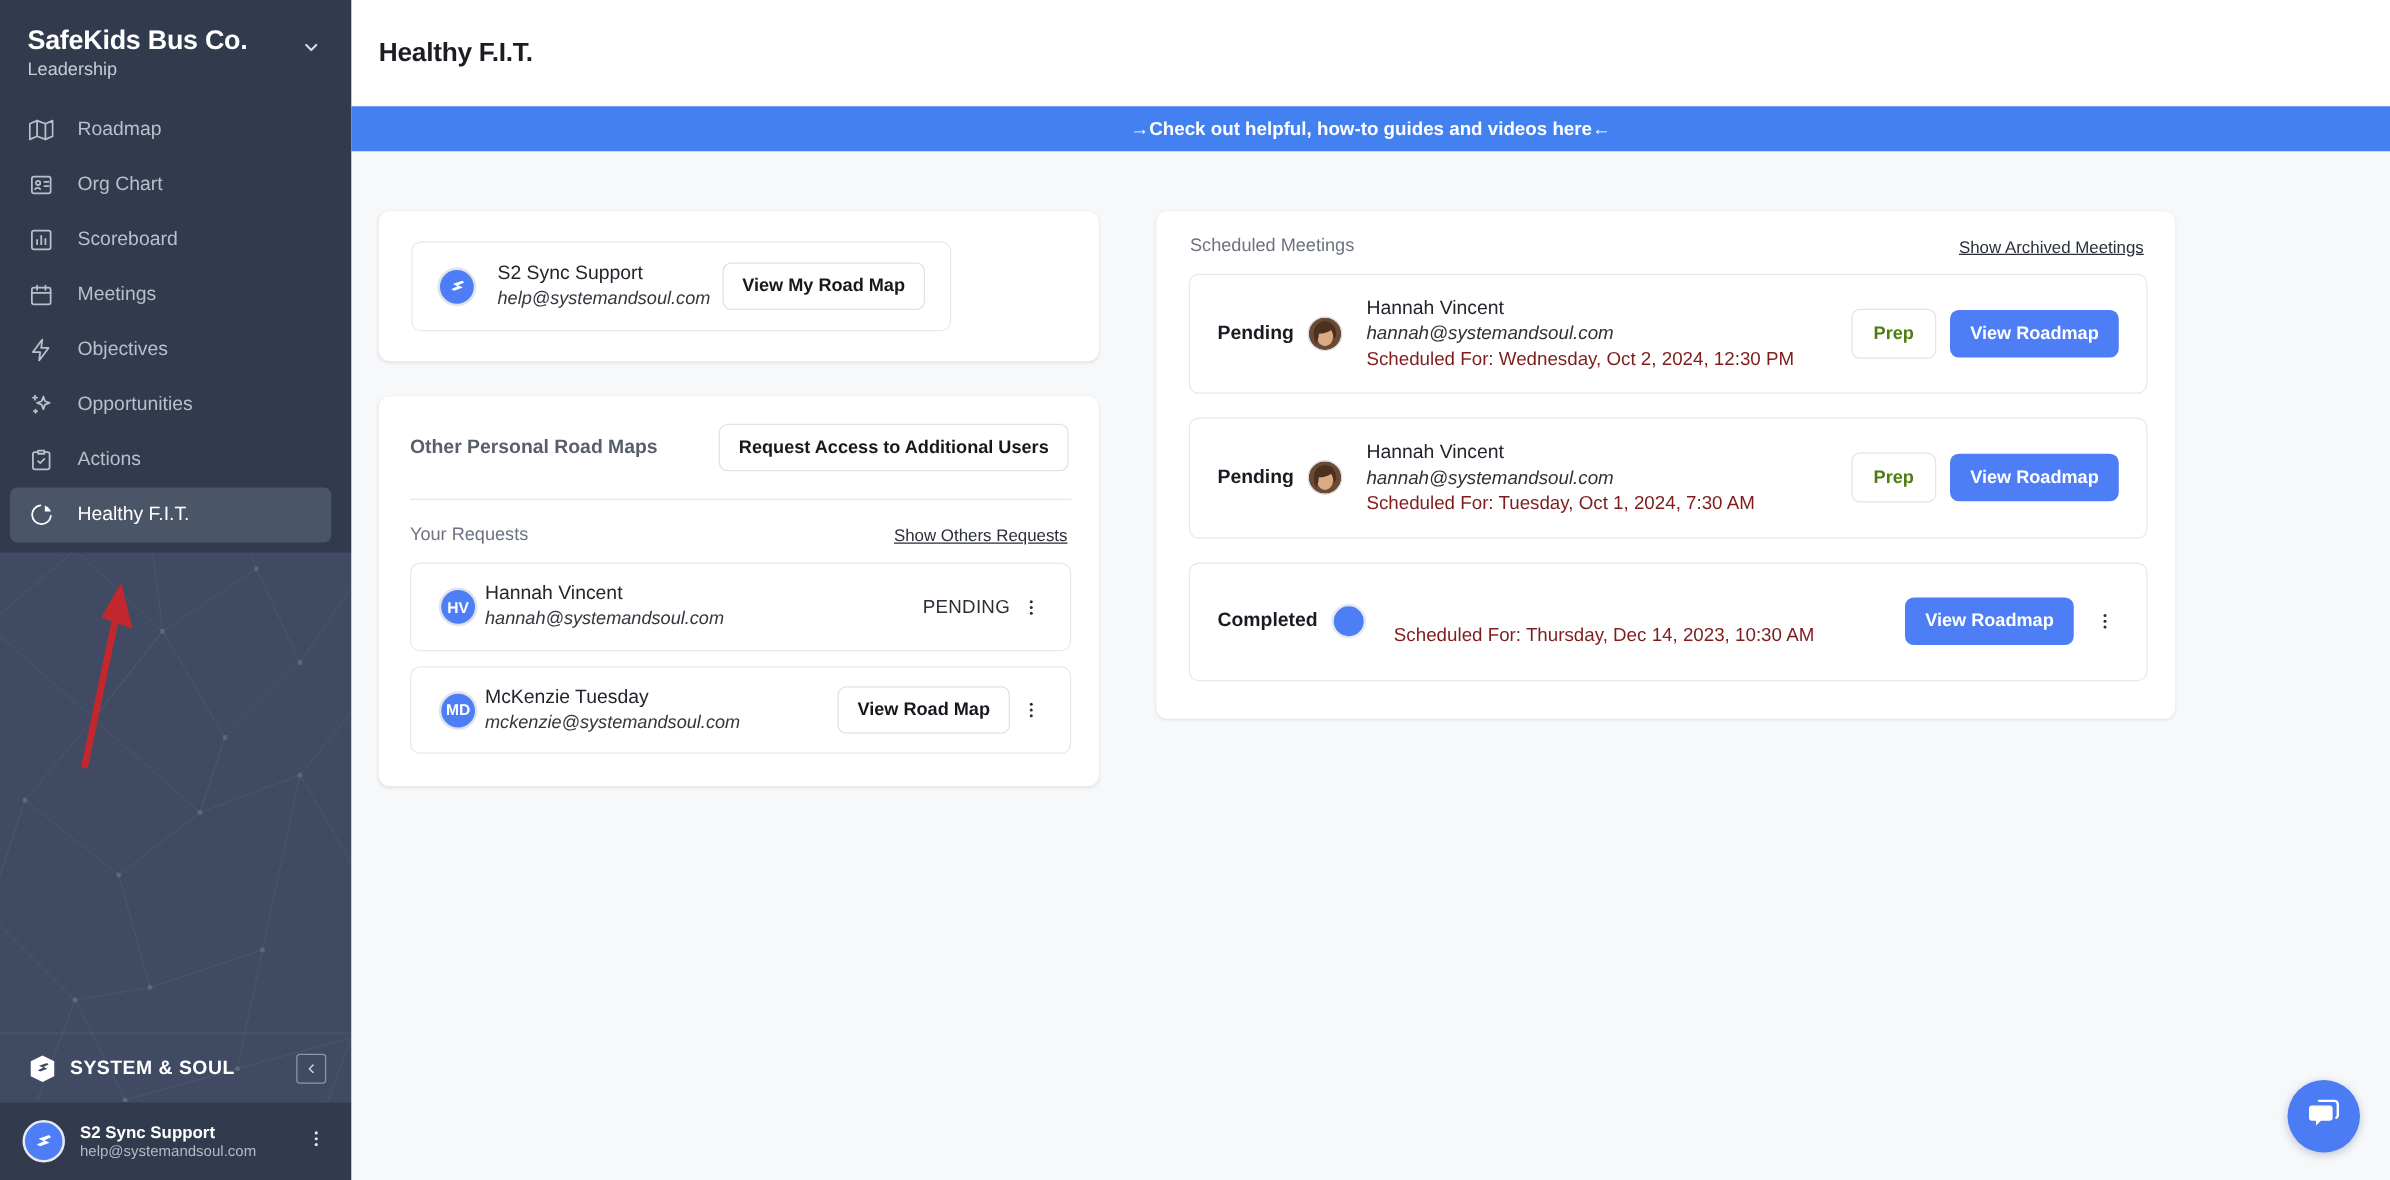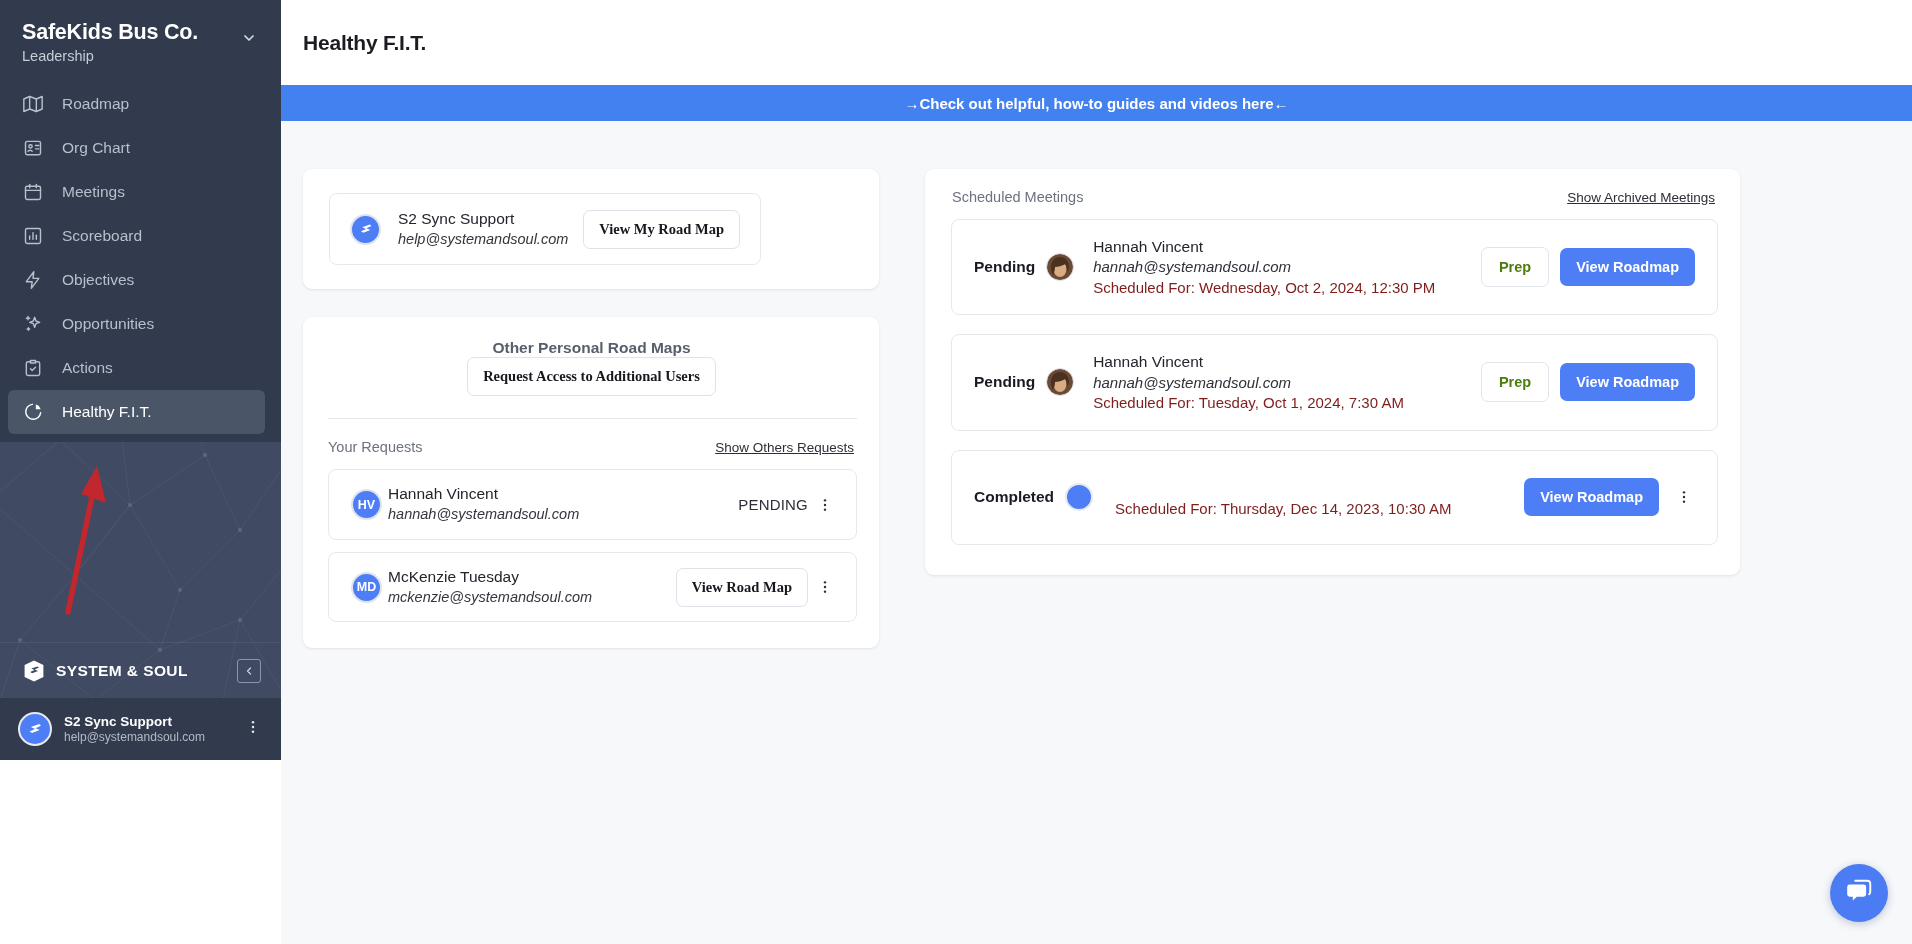--- a/index.html
+++ b/index.html
@@ -6,21 +6,21 @@
   html, body {
     width: 1912px; height: 944px;
     font-family: "Liberation Sans", sans-serif;
     background: #ffffff;
     overflow: hidden;
   }
   .app { display: flex; width: 1912px; height: 944px; position: relative; }
 
   
   .sidebar {
-    width: 281px; height: 760px;
+    width: 281px; height: 944px;
     background: #414a63;
     position: relative;
     flex: 0 0 281px;
     display: flex; flex-direction: column;
     overflow: hidden;
   }
   .sidebar-net {
     position: absolute; inset: 0;
     opacity: .5; pointer-events: none;
   }
@@ -104,26 +104,26 @@
   
   .mycard { padding: 24px 26px; }
   .inner-box { border: 1px solid #e6e8ed; border-radius: 8px; padding: 15px 20px; display: flex; align-items: center; gap: 17px; width: 432px; }
   .s2-av { width: 31px; height: 31px; border-radius: 50%; flex: 0 0 31px; background: #4d7ef5; border: 2px solid #dfe3ec; display: flex; align-items: center; justify-content: center; }
   .who { flex: 1; min-width: 0; }
   .who-name { font-size: 15.5px; color: #22252c; line-height: 1.35; }
   .who-mail { font-size: 14.5px; color: #33363d; font-style: italic; line-height: 1.35; }
   .btn-outline {
     border: 1px solid #dfe2e8; background: #fff; border-radius: 7px;
     padding: 10px 15px; font-size: 14.5px; font-weight: bold; color: #16181d;
-    cursor: pointer; white-space: nowrap; font-family: Liberation Serif, serif;
+    cursor: pointer; white-space: nowrap; font-family: Liberation Sans, sans-serif;
   }
 
   
   .othercard { padding: 22px 22px 26px 25px; }
-  .other-head { display: flex; align-items: center; justify-content: space-between; padding-right: 2px; flex-direction: column; }
+  .other-head { display: flex; align-items: center; justify-content: space-between; padding-right: 2px; }
   .other-title { font-size: 15.5px; font-weight: bold; color: #585e6b; }
   .divider { height: 1px; background: #e4e6eb; margin: 22px 0 0 0; }
   .reqs-head { display: flex; align-items: center; justify-content: space-between; padding: 20px 3px 14px 0; }
   .reqs-label { font-size: 14.5px; color: #6d7280; }
   .link-u { font-size: 13.5px; color: #2b2f38; text-decoration: underline; cursor: pointer; }
   .req-row {
     border: 1px solid #e6e8ed; border-radius: 8px;
     padding: 14px 20px 14px 22px; display: flex; align-items: center; gap: 6px;
     margin-bottom: 12px;
   }
@@ -268,39 +268,39 @@
               <line x1="15" y1="9" x2="19" y2="9"></line>
               <line x1="15" y1="13" x2="19" y2="13"></line>
             </svg>
         </span>
         <span>Org Chart</span>
       </div>
 
       <div class="nav-item">
         <span class="nav-ico">
           <svg viewBox="0 0 24 24" stroke-linecap="round" stroke-linejoin="round">
+              <rect x="3" y="3" width="18" height="18" rx="2"></rect>
+              <line x1="8" y1="16" x2="8" y2="12"></line>
+              <line x1="12" y1="16" x2="12" y2="8"></line>
+              <line x1="16" y1="16" x2="16" y2="11"></line>
+            </svg>
+        </span>
+        <span>Scoreboard</span>
+      </div>
+
+      <div class="nav-item">
+        <span class="nav-ico">
+          <svg viewBox="0 0 24 24" stroke-linecap="round" stroke-linejoin="round">
               <rect x="3" y="5" width="18" height="16" rx="2"></rect>
               <line x1="3" y1="10" x2="21" y2="10"></line>
               <line x1="8" y1="3" x2="8" y2="7"></line>
               <line x1="16" y1="3" x2="16" y2="7"></line>
             </svg>
         </span>
         <span>Meetings</span>
-      </div>
-
-      <div class="nav-item">
-        <span class="nav-ico">
-          <svg viewBox="0 0 24 24" stroke-linecap="round" stroke-linejoin="round">
-              <rect x="3" y="3" width="18" height="18" rx="2"></rect>
-              <line x1="8" y1="16" x2="8" y2="12"></line>
-              <line x1="12" y1="16" x2="12" y2="8"></line>
-              <line x1="16" y1="16" x2="16" y2="11"></line>
-            </svg>
-        </span>
-        <span>Scoreboard</span>
       </div>
 
       <div class="nav-item">
         <span class="nav-ico">
           <svg viewBox="0 0 24 24" stroke-linecap="round" stroke-linejoin="round">
               <polygon points="13 2 4 14 11 14 10 22 19 10 12 10"></polygon>
             </svg>
         </span>
         <span>Objectives</span>
       </div>

